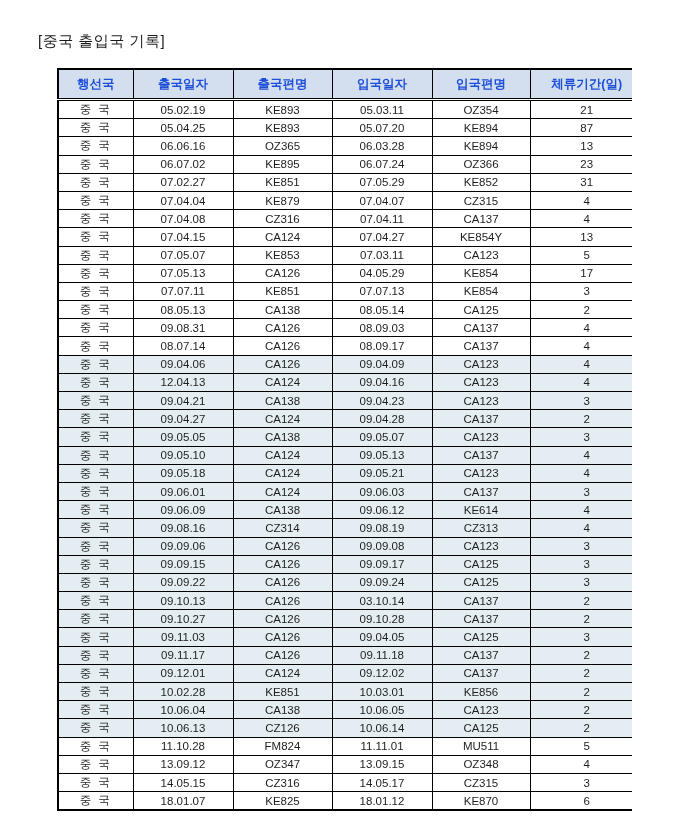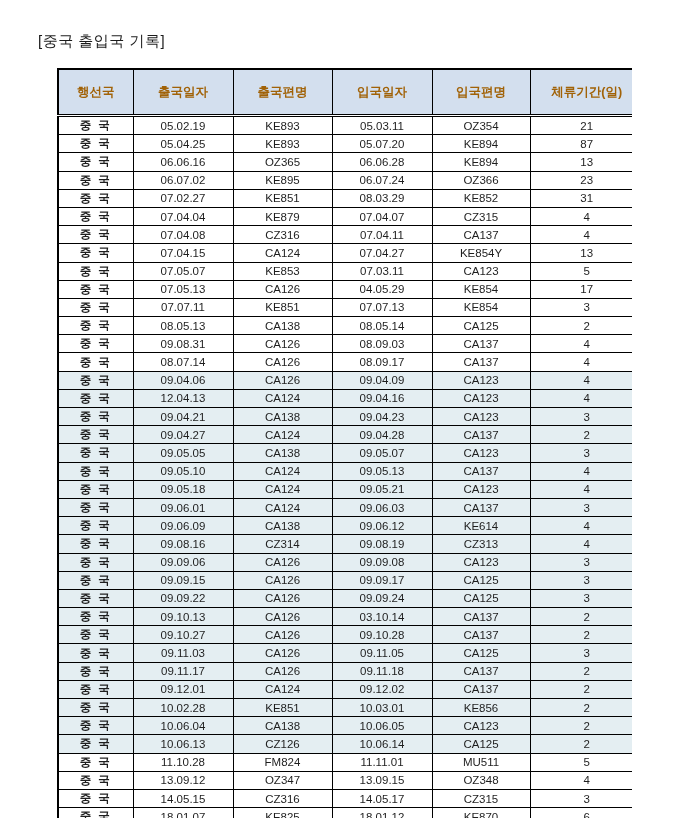--- a/index.html
+++ b/index.html
@@ -30,23 +30,23 @@
     top: 68px;
     width: 586px;
     border-collapse: collapse;
     table-layout: fixed;
     border: 2px solid var(--border-color, #000);
   }
   table.records th {
     background: var(--header-bg, #d3dfee);
     font-weight: bold;
     font-size: 12.5px;
-    color: #a16207;
+    color: #1d4ed8;
     height: 20px;
-    padding: 12px;
+    padding: 4px;
     text-align: center;
     vertical-align: middle;
     border: 1px solid var(--border-color, #000);
     border-bottom: 3px double var(--border-color, #000);
     white-space: nowrap;
     overflow: hidden;
   }
   table.records td {
     font-size: 11.5px;
     color: #1e1e1e;
@@ -57,21 +57,20 @@
     border: 1px solid var(--border-color, #000);
     background: #ffffff;
     white-space: nowrap;
     overflow: hidden;
   }
   table.records tr.hl td {
     background: var(--highlight-bg, #e4eef2);
   }
   table.records td.col-country {
     letter-spacing: 2px;
-    font-weight: bold;
   }
 </style>
 </head>
 <body>
 
 <div class="page">
   <div class="title">[중국 출입국 기록]</div>
 
   <table class="records">
     <colgroup>
@@ -106,37 +105,37 @@
           <td class="col-dep_date">05.04.25</td>
           <td class="col-dep_flight">KE893</td>
           <td class="col-arr_date">05.07.20</td>
           <td class="col-arr_flight">KE894</td>
           <td class="col-stay">87</td>
         </tr>
         <tr>
           <td class="col-country">중 국</td>
           <td class="col-dep_date">06.06.16</td>
           <td class="col-dep_flight">OZ365</td>
-          <td class="col-arr_date">06.06.28</td>
+          <td class="col-arr_date">06.03.28</td>
           <td class="col-arr_flight">KE894</td>
           <td class="col-stay">13</td>
         </tr>
         <tr>
           <td class="col-country">중 국</td>
           <td class="col-dep_date">06.07.02</td>
           <td class="col-dep_flight">KE895</td>
           <td class="col-arr_date">06.07.24</td>
           <td class="col-arr_flight">OZ366</td>
           <td class="col-stay">23</td>
         </tr>
         <tr>
           <td class="col-country">중 국</td>
           <td class="col-dep_date">07.02.27</td>
           <td class="col-dep_flight">KE851</td>
-          <td class="col-arr_date">08.03.29</td>
+          <td class="col-arr_date">07.05.29</td>
           <td class="col-arr_flight">KE852</td>
           <td class="col-stay">31</td>
         </tr>
         <tr>
           <td class="col-country">중 국</td>
           <td class="col-dep_date">07.04.04</td>
           <td class="col-dep_flight">KE879</td>
           <td class="col-arr_date">07.04.07</td>
           <td class="col-arr_flight">CZ315</td>
           <td class="col-stay">4</td>
@@ -322,21 +321,21 @@
           <td class="col-dep_date">09.10.27</td>
           <td class="col-dep_flight">CA126</td>
           <td class="col-arr_date">09.10.28</td>
           <td class="col-arr_flight">CA137</td>
           <td class="col-stay">2</td>
         </tr>
         <tr class="hl">
           <td class="col-country">중 국</td>
           <td class="col-dep_date">09.11.03</td>
           <td class="col-dep_flight">CA126</td>
-          <td class="col-arr_date">09.11.05</td>
+          <td class="col-arr_date">09.04.05</td>
           <td class="col-arr_flight">CA125</td>
           <td class="col-stay">3</td>
         </tr>
         <tr class="hl">
           <td class="col-country">중 국</td>
           <td class="col-dep_date">09.11.17</td>
           <td class="col-dep_flight">CA126</td>
           <td class="col-arr_date">09.11.18</td>
           <td class="col-arr_flight">CA137</td>
           <td class="col-stay">2</td>

